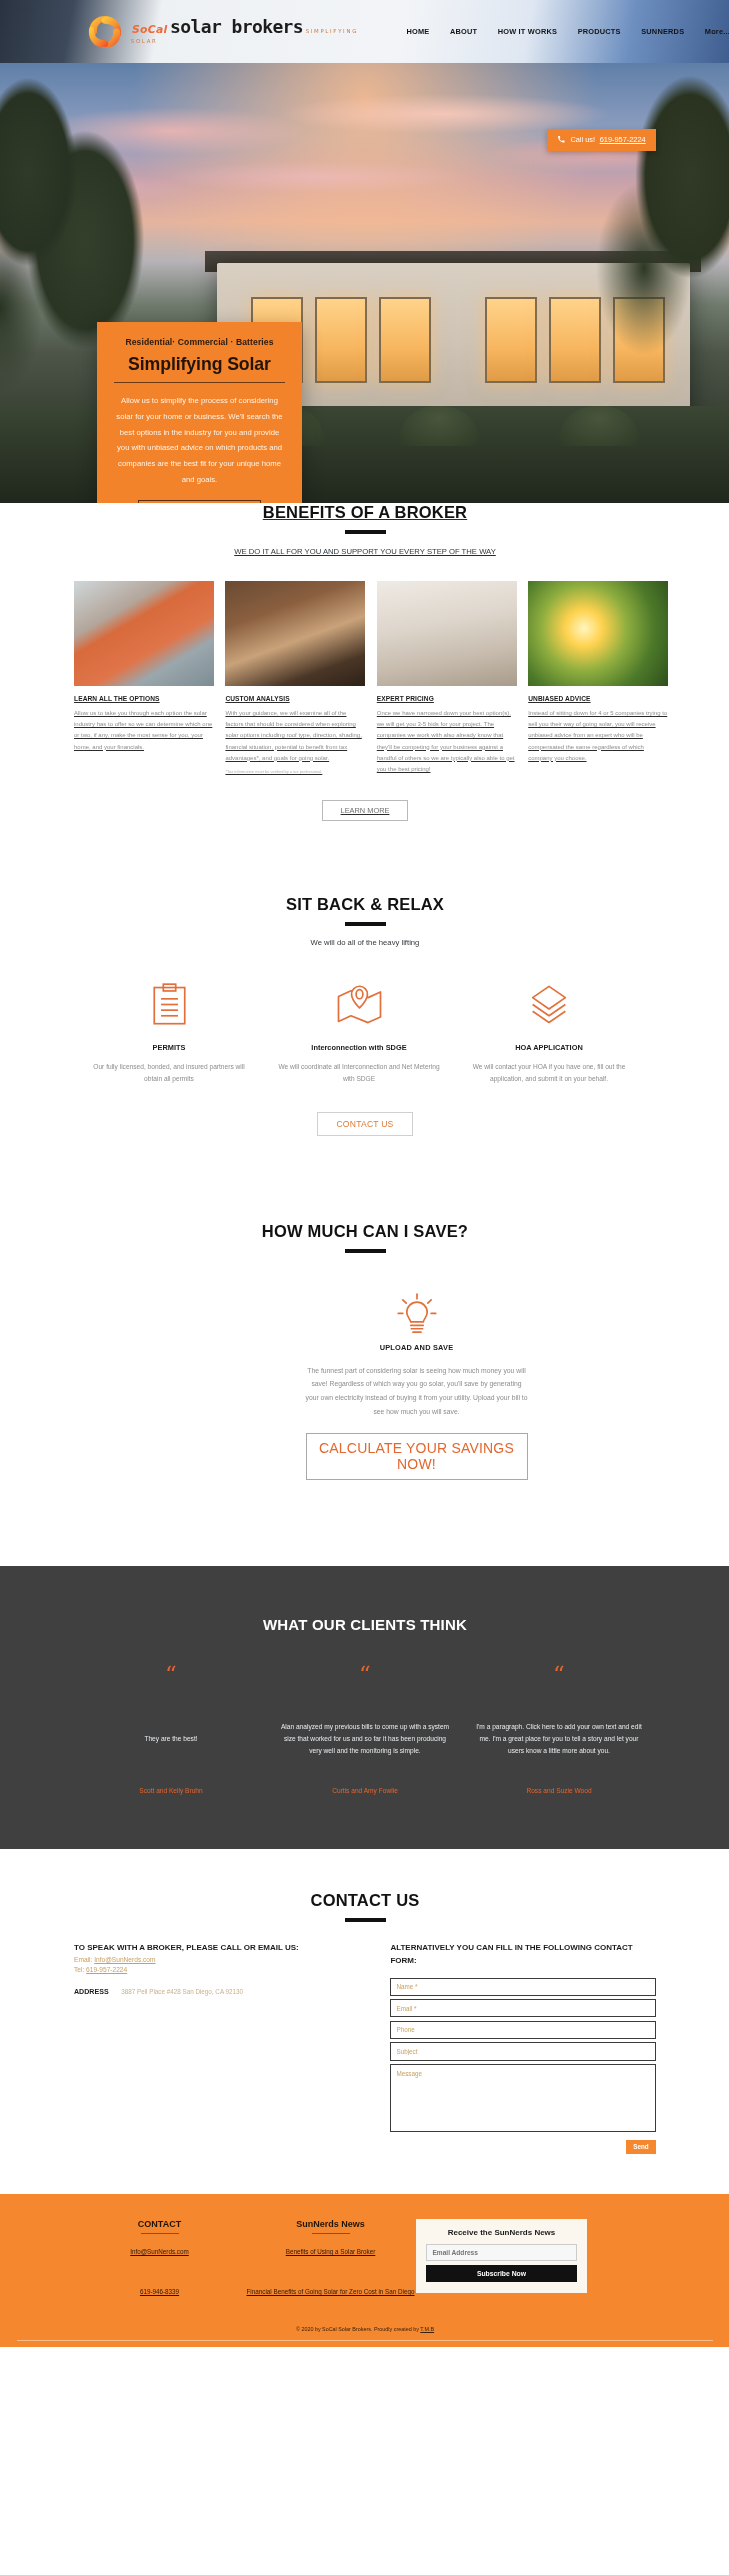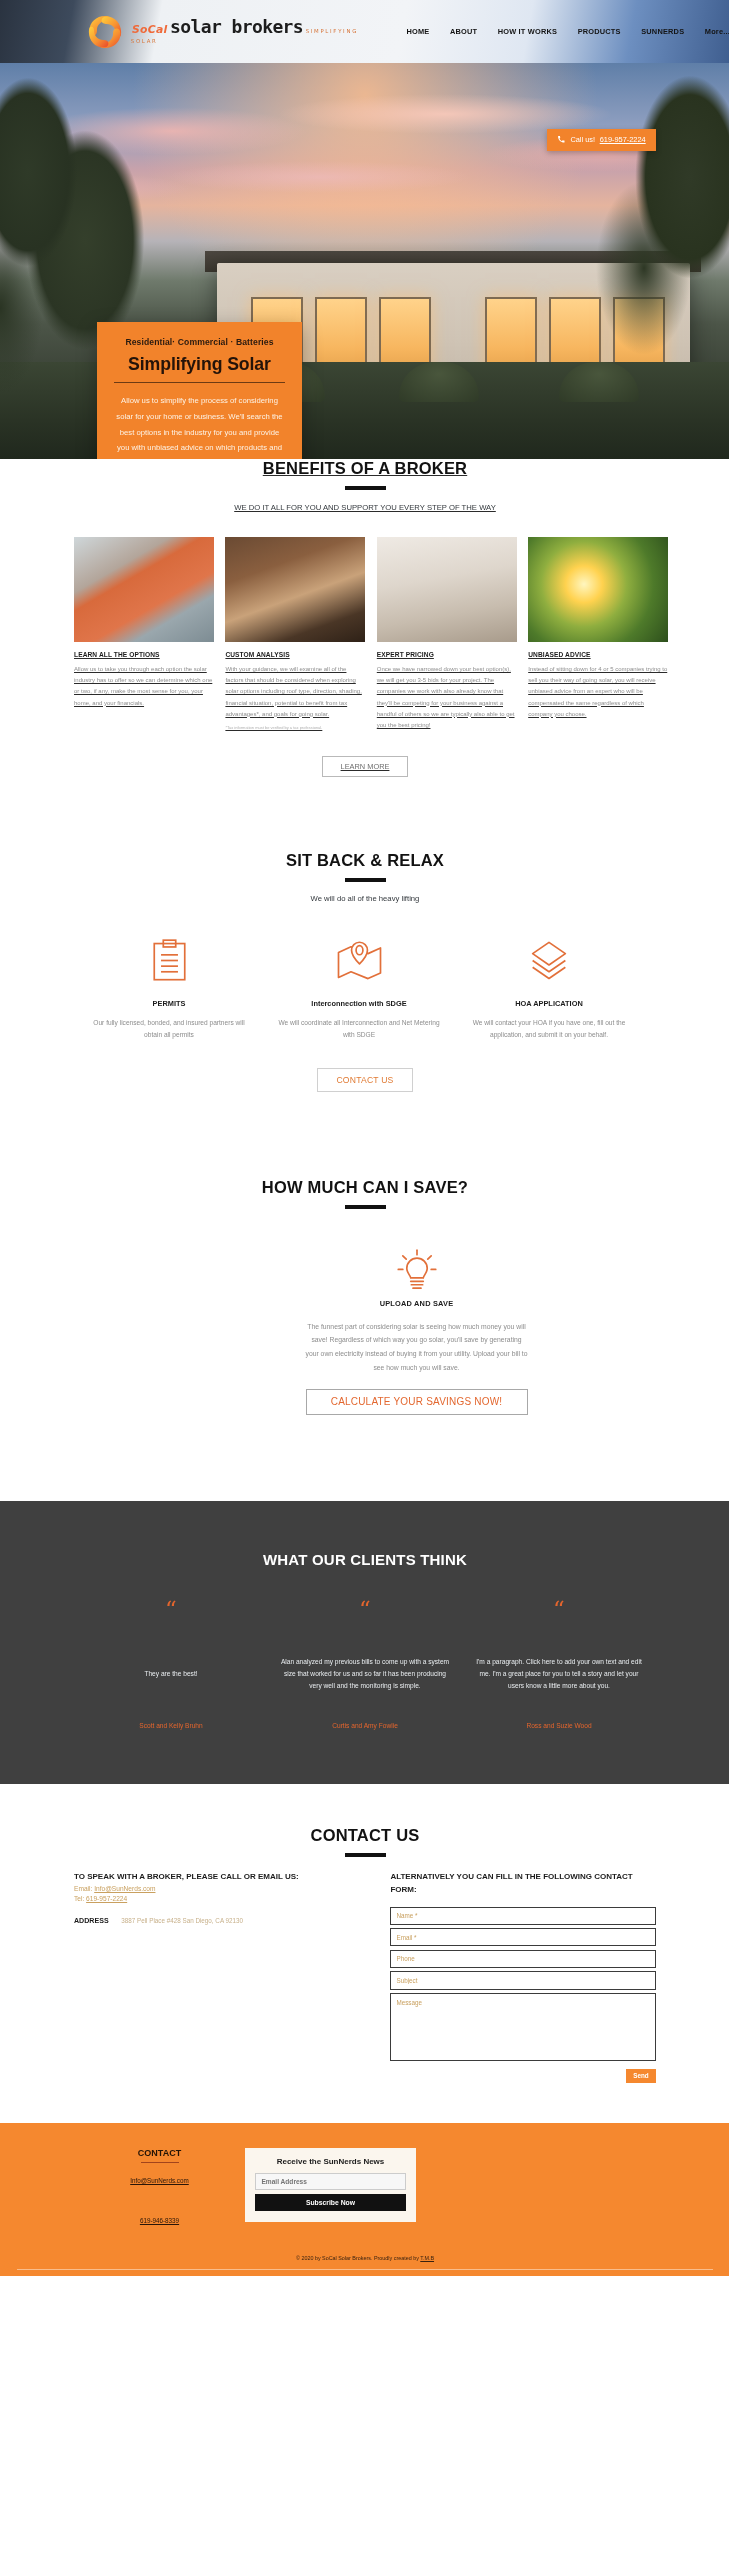--- a/index.html
+++ b/index.html
@@ -42,21 +42,21 @@
   .nav { display: flex; align-items: center; gap: 20.5px; margin-left: 33px; }
   .nav a {
     font-family: "Liberation Sans", sans-serif;
     font-size: 7.4px; font-weight: bold; letter-spacing: 0.2px;
     color: #141414; text-decoration: none; white-space: nowrap;
   }
   .nav a.more { font-weight: bold; }
 
   
   .hero {
-    position: relative; height: 396px; overflow: hidden;
+    position: relative; height: 440px; overflow: hidden;
     background:
       radial-gradient(ellipse at 50% 8%, rgba(255,190,140,.85) 0%, rgba(255,150,120,0) 45%),
       linear-gradient(180deg,#5f7fa8 0%, #8f9fc0 16%, #c8a2ab 27%, #e5b49e 36%, #b6b3b8 45%, #6f7a6c 55%, #4c5548 66%, #3c4438 78%, #2e3a2b 100%);
   }
   .sky-clouds {
     position:absolute; left:0; top:0; width:730px; height:188px;
     background:
       radial-gradient(ellipse 194px 34px at 171px 68px, rgba(255,185,175,.75), rgba(255,185,175,0) 70%),
       radial-gradient(ellipse 239px 28.5px at 445px 51px, rgba(255,205,190,.8), rgba(255,205,190,0) 70%),
       radial-gradient(ellipse 171px 26px at 604px 91px, rgba(250,175,165,.7), rgba(250,175,165,0) 70%),
@@ -172,35 +172,35 @@
 
   
   .save { padding-top: 86px; padding-bottom: 86px; }
   .save-inner { margin-top: 40px; display: flex; justify-content: center; }
   .save-col { width: 222px; text-align: center; margin-left: 103px; }
   .save-h { font-size: 7.4px; font-weight: bold; color: #1c1c1c; margin-top: 6.8px; letter-spacing: 0.2px; }
   .save-p { font-size: 6.8px; line-height: 2.0; color: #8d8d8d; margin-top: 11.4px; }
   .calc-btn {
     display:block; margin: 15px auto 0; width: 222px; text-align: center;
     border: 0.6px solid #a8a8a8; background: #fff; color: #e3672f;
-    font-size: 10px; padding: 6.3px 0; letter-spacing: 0.2px; cursor: pointer;
+    font-size: 14px; padding: 6.3px 0; letter-spacing: 0.2px; cursor: pointer;
   }
 
   
   .testi { background: #404040; padding: 50px 74px 55px; }
   .testi-title { text-align:center; color: #fff; font-size: 15px; font-weight: bold; letter-spacing:0.2px; }
   .testi-grid { display: flex; margin-top: 33px; }
   .testi-col { width: 194px; padding: 0 12.5px; text-align: center; }
   .testi-q { color: #e4652d; font-size: 23px; font-family: "DejaVu Serif", serif; line-height: .7; height: 23px; }
   .testi-body { color: #e9edf0; font-size: 6.6px; line-height: 1.85; margin-top: 26px; min-height: 49px; display:flex; align-items:center; justify-content:center; }
   .testi-name { color: #e4652d; font-size: 6.6px; margin-top: 23px; }
 
   
   .contact { padding: 42px 74px 40px; }
-  .contact-grid { display: flex; margin-top: 14px; gap: 23px; }
+  .contact-grid { display: flex; margin-top: 20px; gap: 23px; }
   .contact-left { width: 296px; }
   .c-head { font-size: 8px; font-weight: bold; color: #1c1c1c; line-height: 1.55; }
   .c-line { font-size: 6.6px; color: #c9a05f; margin-top: 2.3px; }
   .c-line a { color: #c9a05f; }
   .c-addr-row { display: flex; gap: 12.5px; margin-top: 15px; align-items: center; }
   .c-addr-label { font-size: 7.1px; font-weight: bold; color: #1c1c1c; }
   .c-addr-val { font-size: 6.3px; color: #c7b08a; }
   .contact-right { width: 268px; }
   .form-head { font-size: 8px; font-weight: bold; color: #1c1c1c; line-height: 1.6; margin-bottom: 10.3px; }
   .f-input {
@@ -481,20 +481,26 @@
   </section>
 
   <footer class="footer">
     <div class="footer-grid">
       <div class="f-col">
         <div class="f-h">CONTACT</div>
         <div class="f-rule"></div>
         <a href="#" class="f-link">Info@SunNerds.com</a>
         <a href="#" class="f-link tight">619-946-8339</a>
       </div>
+      <div class="f-col">
+        <div class="f-h">SunNerds News</div>
+        <div class="f-rule"></div>
+        <a href="#" class="f-link">Benefits of Using a Solar Broker</a>
+        <a href="#" class="f-link tight">Financial Benefits of Going Solar for Zero Cost in San Diego</a>
+      </div>
       <div class="f-col news">
         <div class="news-box">
           <div class="news-h">Receive the SunNerds News</div>
           <input class="news-input" type="text" placeholder="Email Address" style="">
           <button class="news-btn">Subscribe Now</button>
         </div>
       </div>
     </div>
     <div class="copyright">
       <span>© 2020 by SoCal Solar Brokers. Proudly created by </span><a href="#">T.M.B</a>

